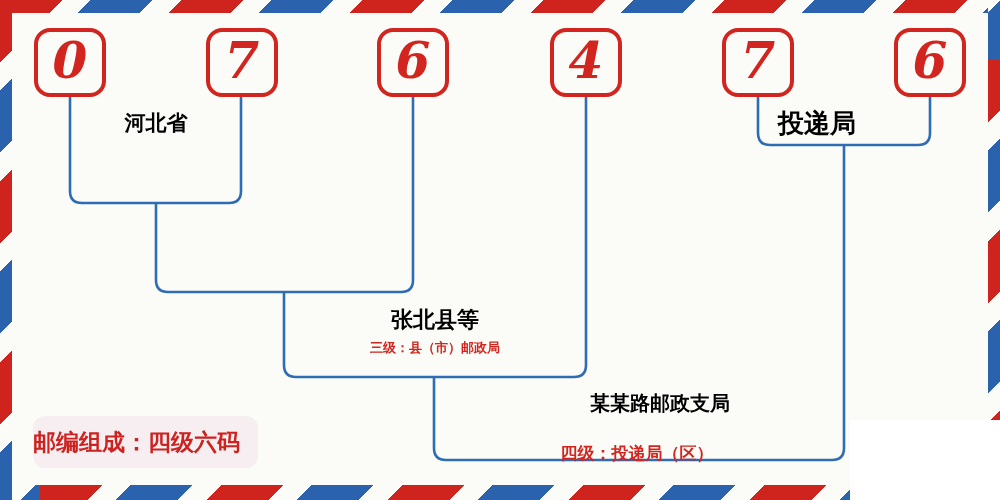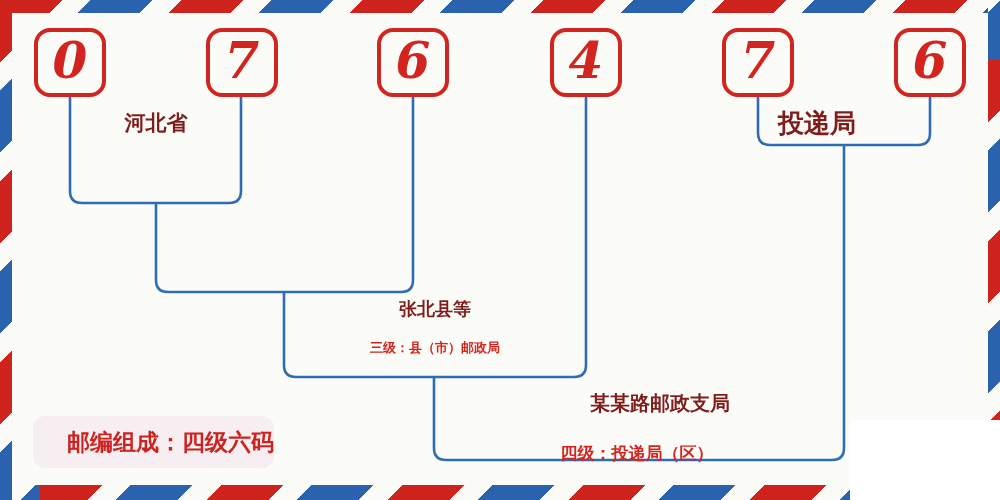--- a/index.html
+++ b/index.html
@@ -30,35 +30,35 @@
   }
   .digit{
     font-family:"DejaVu Serif", serif;font-style:italic;font-weight:bold;
     font-size:50px;color:#d2251f;line-height:1;transform:translateY(-2px);
   }
   
   .connectors{position:absolute;z-index:2;left:0;top:0;}
   .connectors path{fill:none;stroke:#2e6cb3;stroke-width:2.6px;stroke-linecap:butt;}
   
   .txt{position:absolute;z-index:4;text-align:center;}
-  .t-blue{color:#7f1d1d;font-weight:bold;font-family:Liberation Serif, serif;}
+  .t-blue{color:#000000;font-weight:bold;font-family:Liberation Serif, serif;}
   .t-red{color:#d3251f;font-weight:bold;}
   .hebei-title{left:66px;top:109px;width:180px;font-size:21px;}
   .level1-label{left:66px;top:143px;width:180px;font-size:19px;line-height:24px;}
   .level2-label{left:184px;top:256px;width:200px;font-size:19px;}
-  .level3-title{left:335px;top:297px;width:200px;font-size:18px;}
+  .level3-title{left:335px;top:305px;width:200px;font-size:22px;}
   .level3-label{left:310px;top:339px;width:250px;font-size:13px;}
   .delivery-title{left:737px;top:106px;width:160px;font-size:26px;}
   .level4-title{left:540px;top:390px;width:240px;font-size:20px;}
   .level4-label{left:517px;top:442px;width:240px;font-size:17px;}
   
   .badge{
     position:absolute;z-index:4;left:33px;top:416px;width:225px;height:52px;
     background:#f6eef0;border-radius:12px;
-    display:flex;align-items:center;justify-content:flex-end;padding-left:16px;
+    display:flex;align-items:center;justify-content:flex-start;
   }
   .badge span{
     font-family:"DejaVu Serif", serif;font-weight:bold;font-size:23px;color:#cc2220;
   }
 </style>
 </head>
 <body>
 
 <div class="canvas">
 

